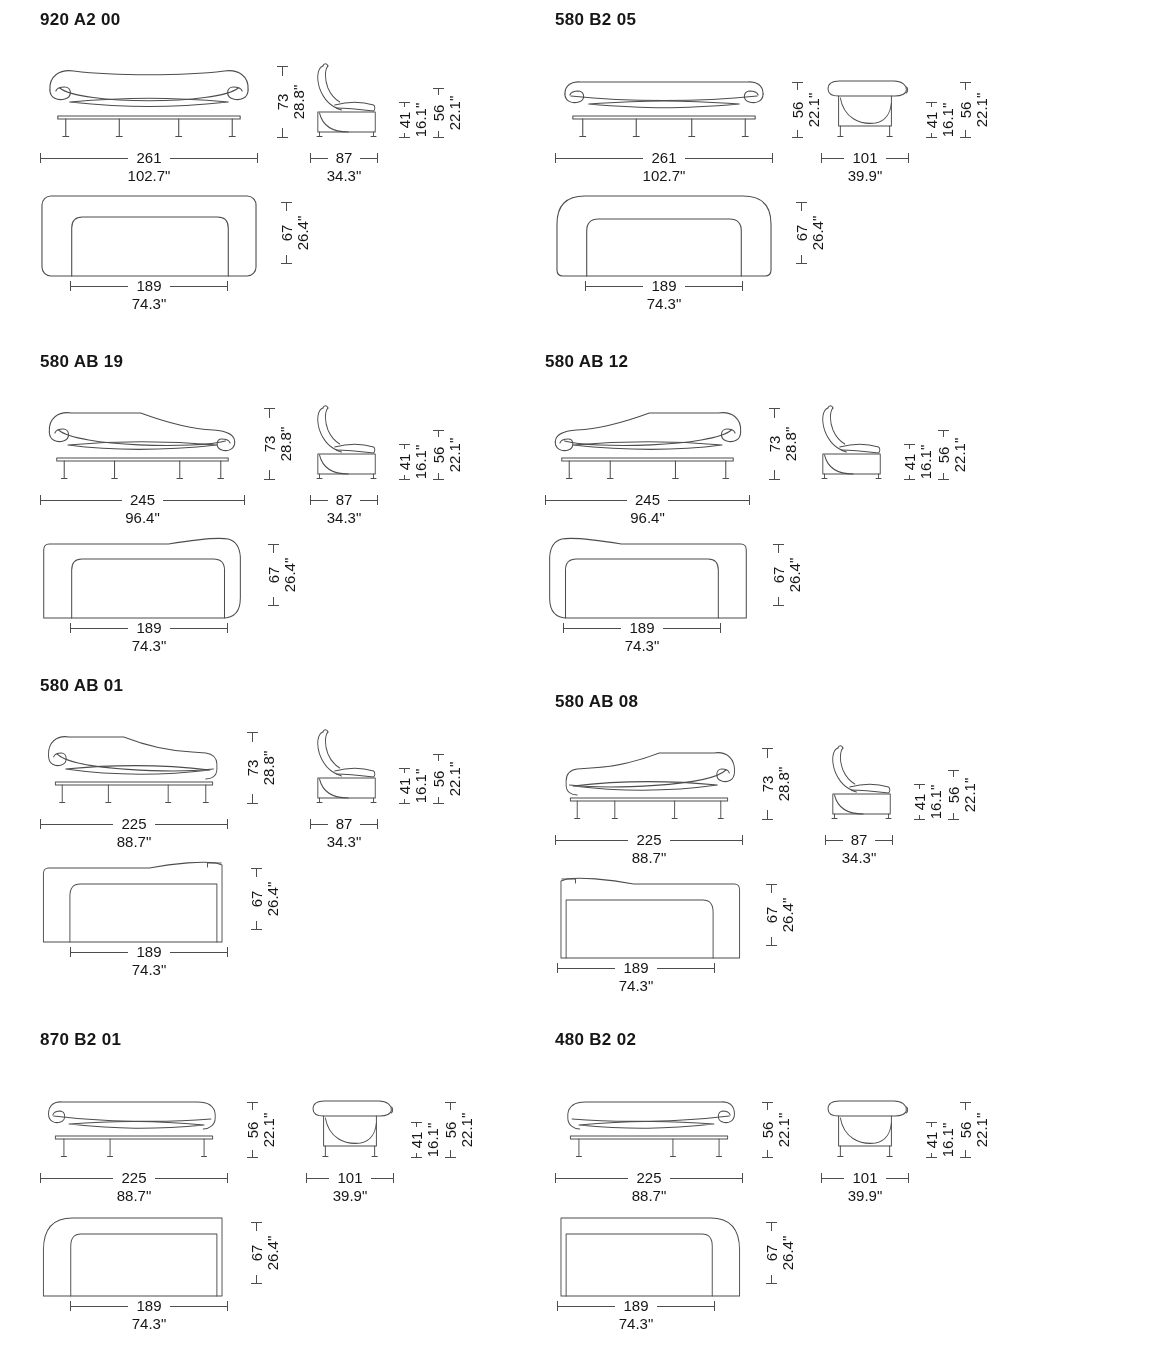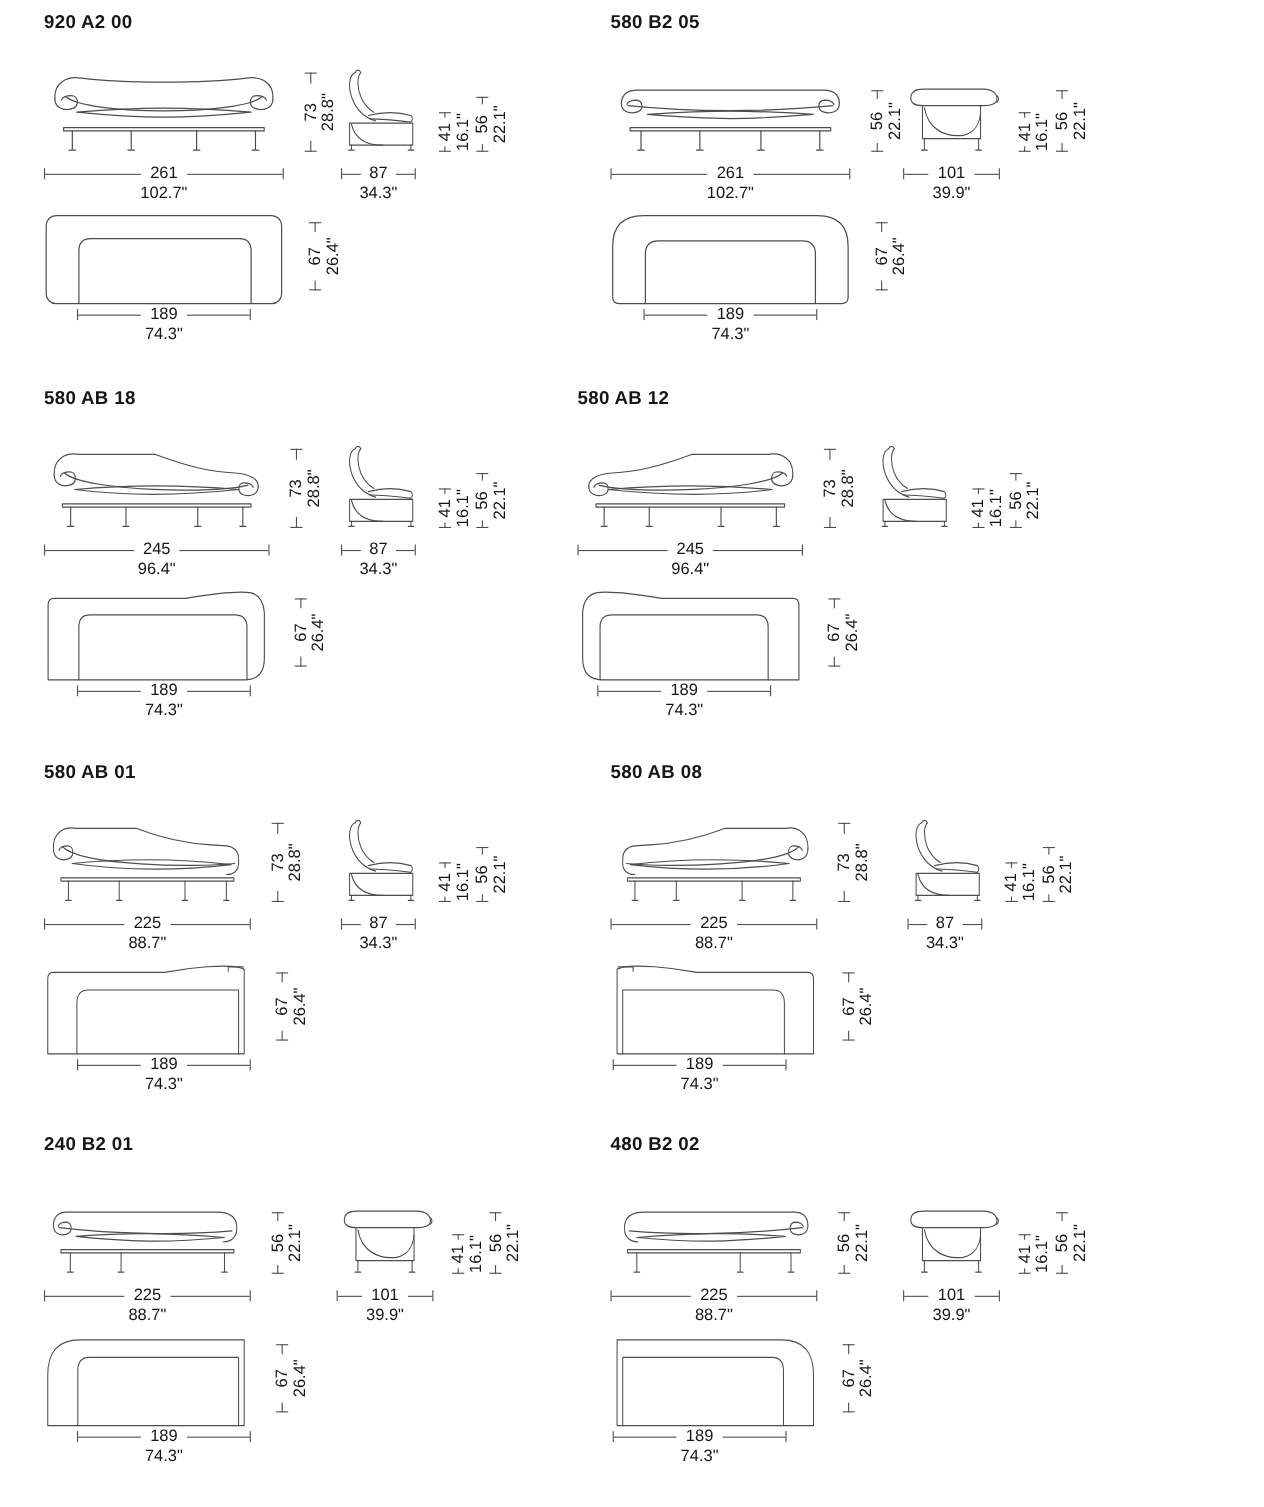--- a/index.html
+++ b/index.html
@@ -291,21 +291,21 @@
         <span class="seg"></span>
         <span class="cm">189</span>
         <span class="seg"></span>
         <span class="tick"></span>
       </div>
     <div class="hin">74.3"</div>
   </div>
 </section>
 
 <section class="panel" style="left:40px;top:352px">
-  <h2 class="title">580 AB 18</h2>
+  <h2 class="title">580 AB 19</h2>
   <div class="dwg" style="left:0;top:48px">
     <svg width="205" height="84" viewBox="0 0 220 84" preserveAspectRatio="none">
         <use href="#front-ab"></use>
       </svg>
   </div>
   <div class="vdim" style="left:219px;top:56px;height:72px">
     <span class="tick t"></span>
       <span class="seg t"></span>
     <div class="vlab">
         <span>73</span>
@@ -379,21 +379,21 @@
         <span class="tick"></span>
         <span class="seg"></span>
         <span class="cm">189</span>
         <span class="seg"></span>
         <span class="tick"></span>
       </div>
     <div class="hin">74.3"</div>
   </div>
 </section>
 
-<section class="panel" style="left:525px;top:352px">
+<section class="panel" style="left:545px;top:352px">
   <h2 class="title">580 AB 12</h2>
   <div class="dwg" style="left:0;top:48px">
     <svg width="205" height="84" viewBox="0 0 220 84" preserveAspectRatio="none">
         <g transform="translate(220,0) scale(-1,1)">
           <use href="#front-ab"></use>
         </g>
       </svg>
   </div>
   <div class="vdim" style="left:219px;top:56px;height:72px">
     <span class="tick t"></span>
@@ -462,21 +462,21 @@
         <span class="tick"></span>
         <span class="seg"></span>
         <span class="cm">189</span>
         <span class="seg"></span>
         <span class="tick"></span>
       </div>
     <div class="hin">74.3"</div>
   </div>
 </section>
 
-<section class="panel" style="left:40px;top:692px">
+<section class="panel" style="left:40px;top:676px">
   <h2 class="title">580 AB 01</h2>
   <div class="dwg" style="left:0;top:48px">
     <svg width="188" height="84" viewBox="0 0 220 84" preserveAspectRatio="none">
         <use href="#front-abo"></use>
       </svg>
   </div>
   <div class="vdim" style="left:202px;top:56px;height:72px">
     <span class="tick t"></span>
       <span class="seg t"></span>
     <div class="vlab">
@@ -645,21 +645,21 @@
         <span class="seg"></span>
         <span class="cm">189</span>
         <span class="seg"></span>
         <span class="tick"></span>
       </div>
     <div class="hin">74.3"</div>
   </div>
 </section>
 
 <section class="panel" style="left:40px;top:1030px">
-  <h2 class="title">240 B2 01</h2>
+  <h2 class="title">870 B2 01</h2>
   <div class="dwg" style="left:0;top:48px">
     <svg width="188" height="84" viewBox="0 0 220 84" preserveAspectRatio="none">
         <use href="#front-b2h"></use>
       </svg>
   </div>
   <div class="vdim" style="left:202px;top:72px;height:56px">
     <span class="tick t"></span>
       <span class="seg t"></span>
     <div class="vlab">
         <span>56</span>

